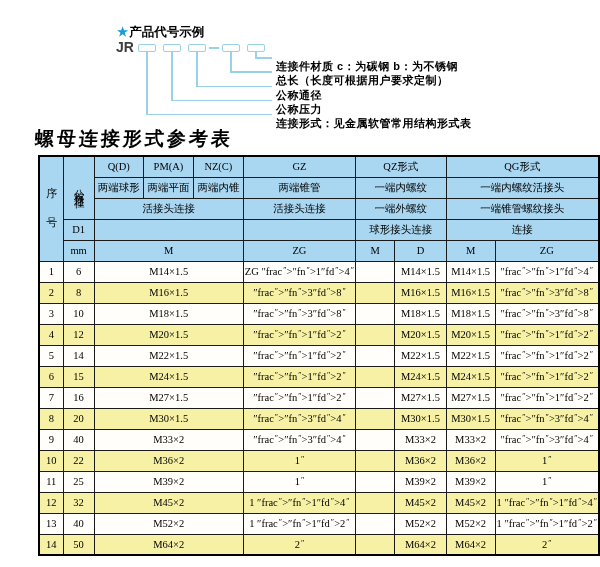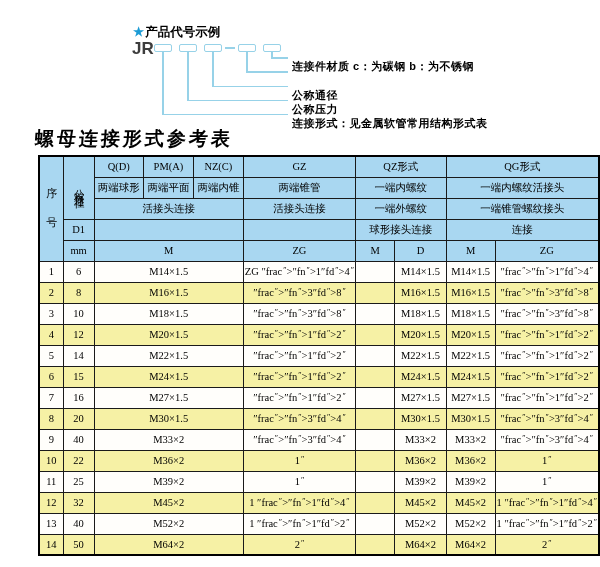--- a/index.html
+++ b/index.html
@@ -9,24 +9,24 @@
     --star-blue:#1b9bd5;
     --border-dark:#1a1a1a;
   }
   *{margin:0;padding:0;box-sizing:border-box;}
   html,body{background:#fff;}
   body{
     width:600px;height:567px;position:relative;overflow:hidden;
     font-family:"Liberation Sans",sans-serif;color:#111;
   }
   
-  .diagram{position:absolute;left:16px;top:0;width:564px;height:125px;text-align:right;}
+  .diagram{position:absolute;left:0;top:0;width:564px;height:125px;text-align:right;}
   .diagram-title{position:absolute;left:117px;top:24px;font-size:12.5px;font-weight:bold;color:#000;}
   .diagram-title .star{color:var(--star-blue);margin-right:1px;}
-  .jr{position:absolute;left:116px;top:39px;font-size:17px;font-weight:bold;color:#3d3d3d;font-family:"Liberation Sans",sans-serif;}
+  .jr{position:absolute;left:116px;top:39px;font-size:14px;font-weight:bold;color:#3d3d3d;font-family:"Liberation Sans",sans-serif;}
   .codebox{position:absolute;top:44px;width:18px;height:8px;border:1.5px solid var(--cyan);border-radius:2px;background:#fff;}
   .box1{left:138px;} .box2{left:163px;} .box3{left:188px;} .box4{left:222px;} .box5{left:247px;}
   .code-dash{position:absolute;left:209px;top:47px;width:10px;height:1.5px;background:var(--cyan);}
   .cline{position:absolute;background:var(--cyan);}
   .v{width:1.5px;} .h{height:1.5px;}
   .v1{left:146px;top:52px;height:62px;} .h1{left:146px;top:113.5px;width:126px;}
   .v2{left:171px;top:52px;height:48px;} .h2{left:171px;top:99.5px;width:101px;}
   .v3{left:196px;top:52px;height:34px;} .h3{left:196px;top:85.5px;width:76px;}
   .v4{left:230px;top:52px;height:20px;} .h4{left:230px;top:71px;width:42px;}
   .v5{left:255px;top:52px;height:6px;}  .h5{left:255px;top:57px;width:17px;}
@@ -78,20 +78,21 @@
   <div class="cline v v2"></div>
   <div class="cline h h2"></div>
   <div class="cline v v3"></div>
   <div class="cline h h3"></div>
   <div class="cline v v4"></div>
   <div class="cline h h4"></div>
   <div class="cline v v5"></div>
   <div class="cline h h5"></div>
 
   <div class="diagram-label dl1">连接件材质  c：为碳钢  b：为不锈钢</div>
+  <div class="diagram-label dl2">总长（长度可根据用户要求定制）</div>
   <div class="diagram-label dl3">公称通径</div>
   <div class="diagram-label dl4">公称压力</div>
   <div class="diagram-label dl5">连接形式：见金属软管常用结构形式表</div>
 </div>
 
 <div class="table-title">螺母连接形式参考表</div>
 
 <div class="tbl-wrap">
 <table>
   <colgroup>

